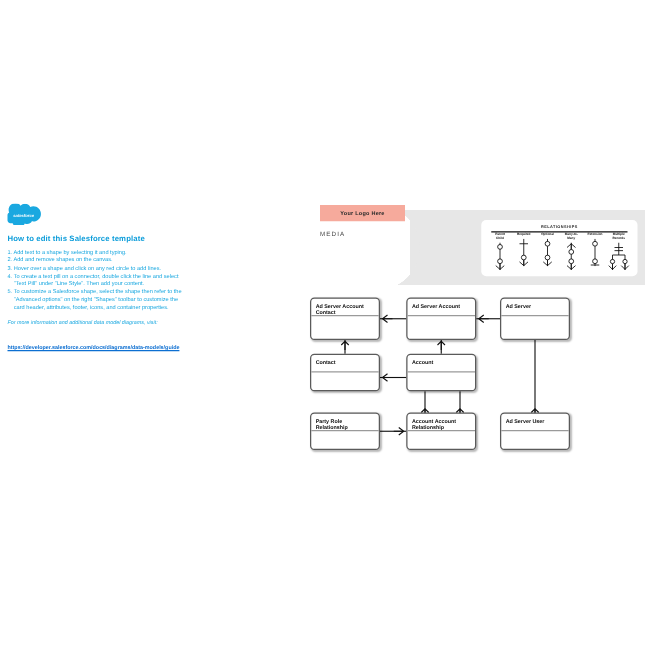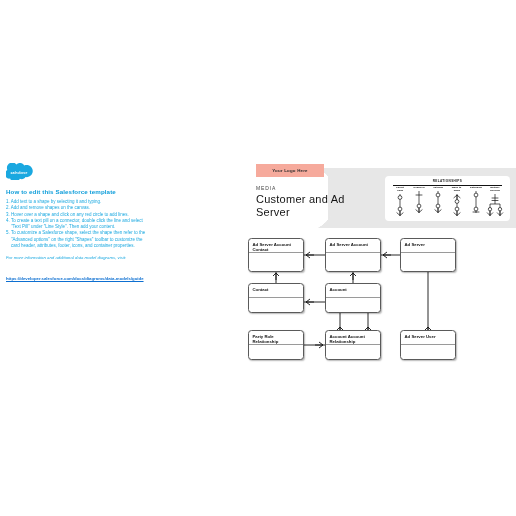--- a/index.html
+++ b/index.html
@@ -135,21 +135,20 @@
   <div class="diagram">
 
     <div class="gray-band"></div>
     <div class="gray-curve"></div>
 
     <div class="logo-box">
       <span>Your Logo Here</span>
     </div>
 
     <div class="eyebrow">MEDIA</div>
-    <div class="doc-title">Customer and Ad Server</div>
 
     <div class="legend">
       <div class="legend-title">RELATIONSHIPS</div>
       <div class="legend-rule"></div>
       <div class="legend-items">
 
         <div class="legend-item">
           <div class="legend-label">Parent
 Child</div>
           <div class="legend-glyph">

